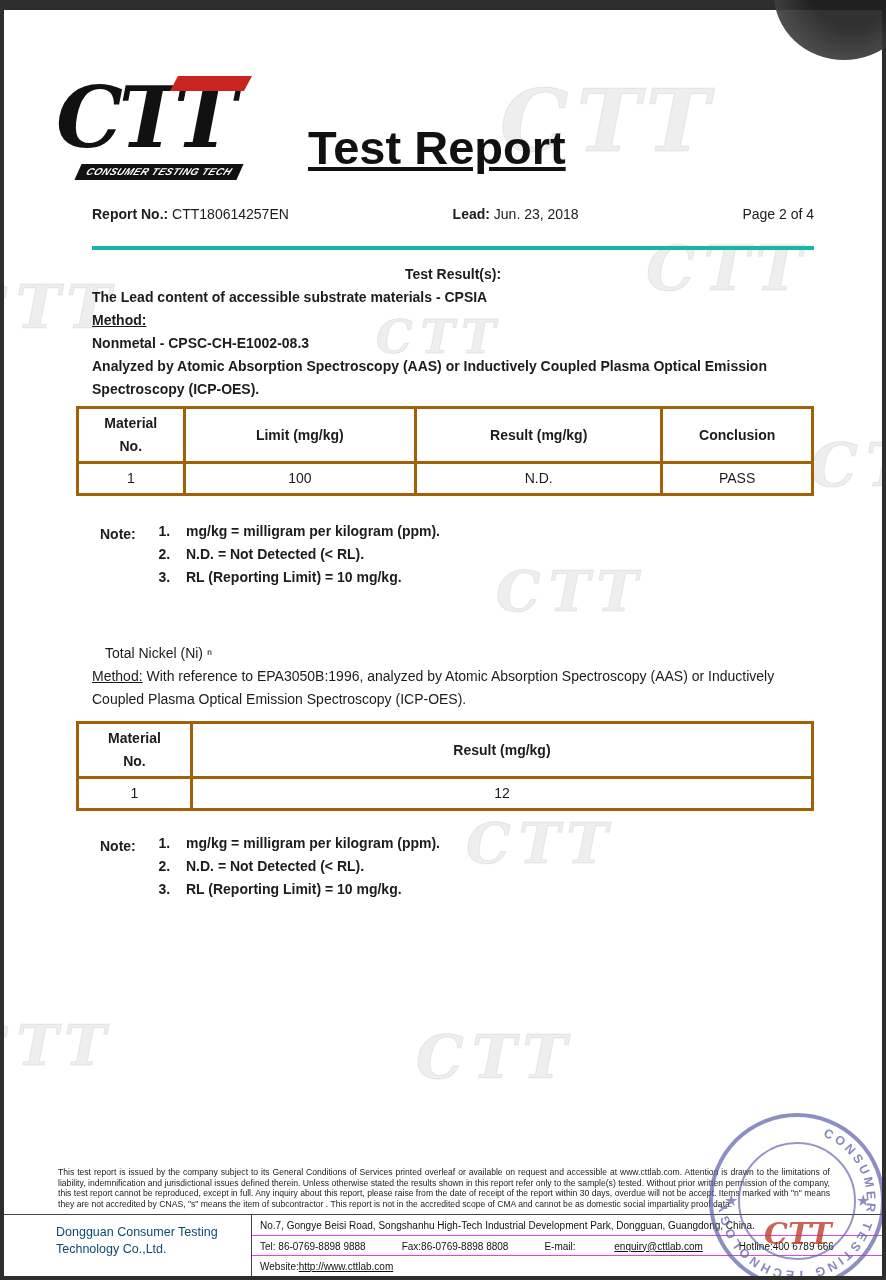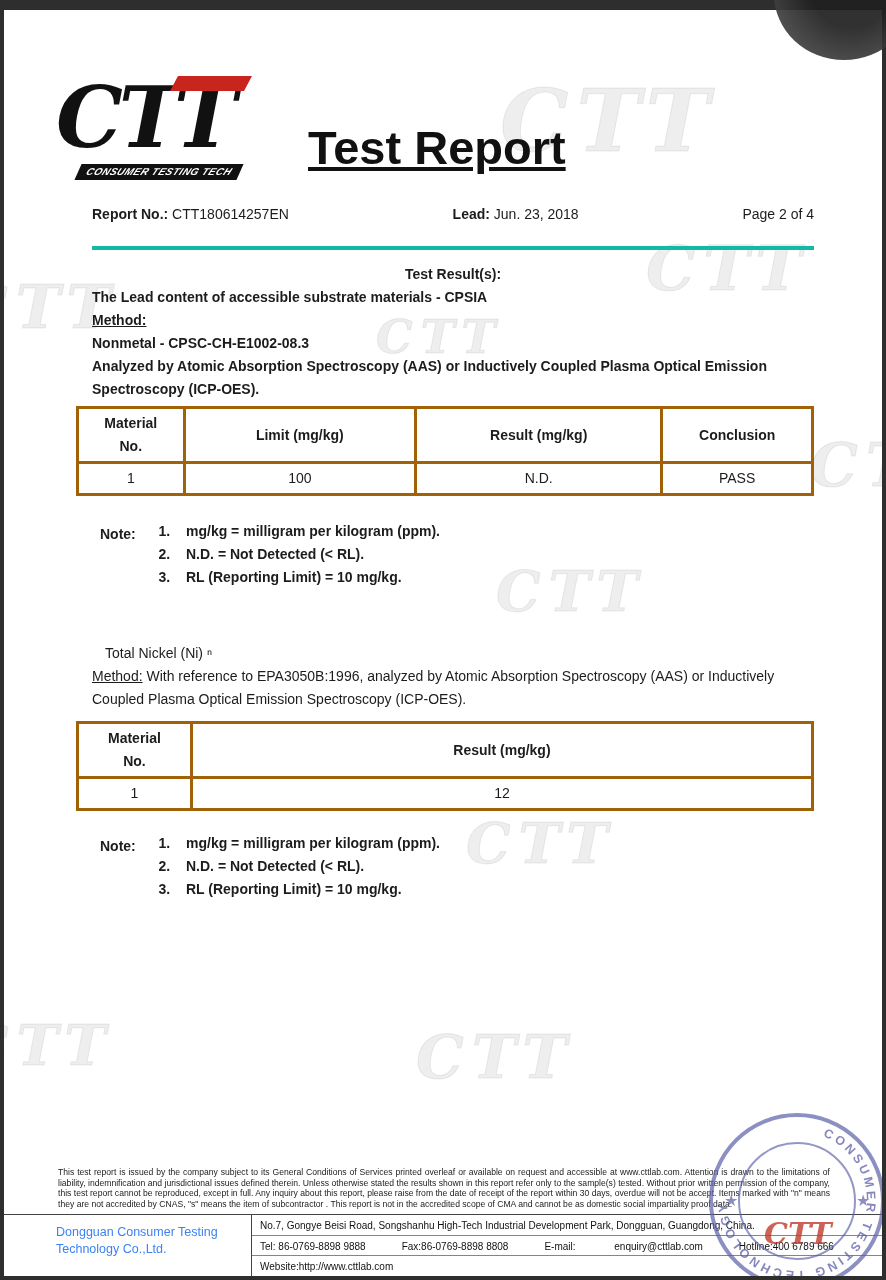--- a/index.html
+++ b/index.html
@@ -77,27 +77,27 @@
   .disclaimer {
     position:absolute; left:54px; right:52px; bottom:66px;
     font-size:8.6px; line-height:10.8px; text-align:justify; color:#222; z-index:2;margin-top:18px;
   }
   .footer {
     position:absolute; left:0; right:0; bottom:0; height:62px;
     border-top:1px solid #444; display:flex; z-index:2; background:transparent;
   }
   .company-cell {
     width:248px; flex:none; border-right:1px solid #444;
-    font-size:12.5px; line-height:17px; padding:9px 6px 0 52px; color:#3b82f6;
+    font-size:12.5px; line-height:17px; padding:9px 6px 0 52px; color:#0c4a6e;
   }
   .contact-cell { flex:1 1 auto; display:flex; flex-direction:column; font-size:10px; color:#111; }
   .f-row { padding:3px 8px 2px 8px; border-bottom:1px solid #d946ef; flex:1; display:flex; align-items:center; }
   .f-row:last-child { border-bottom:none; }
   .contacts span { margin-right:36px; white-space:nowrap; }
-  a.flink { color:inherit; cursor:pointer; }
+  a.flink { color:inherit; text-decoration:underline; cursor:pointer; }
   
   .seal { position:absolute; left:700px; top:1098px; width:186px; height:186px; z-index:3; opacity:.88; }
 </style>
 </head>
 <body>
 
 <div class="page">
 
   <span class="wm" style="left:496px; top:60px; font-size:86px;">CTT</span>
   <span class="wm" style="left:642px; top:222px; font-size:62px;">CTT</span>

